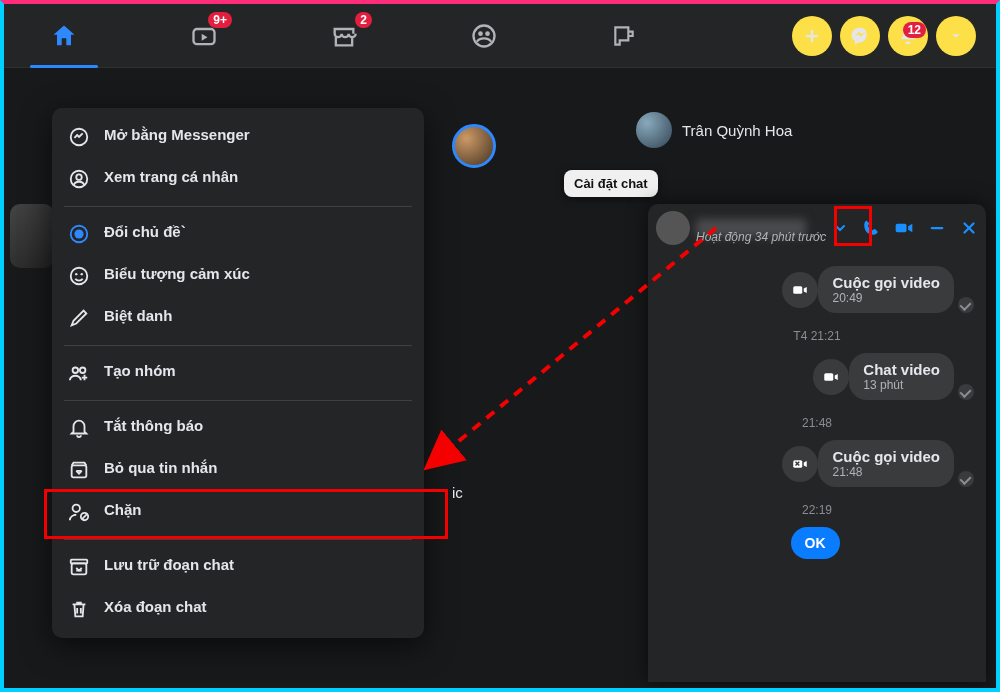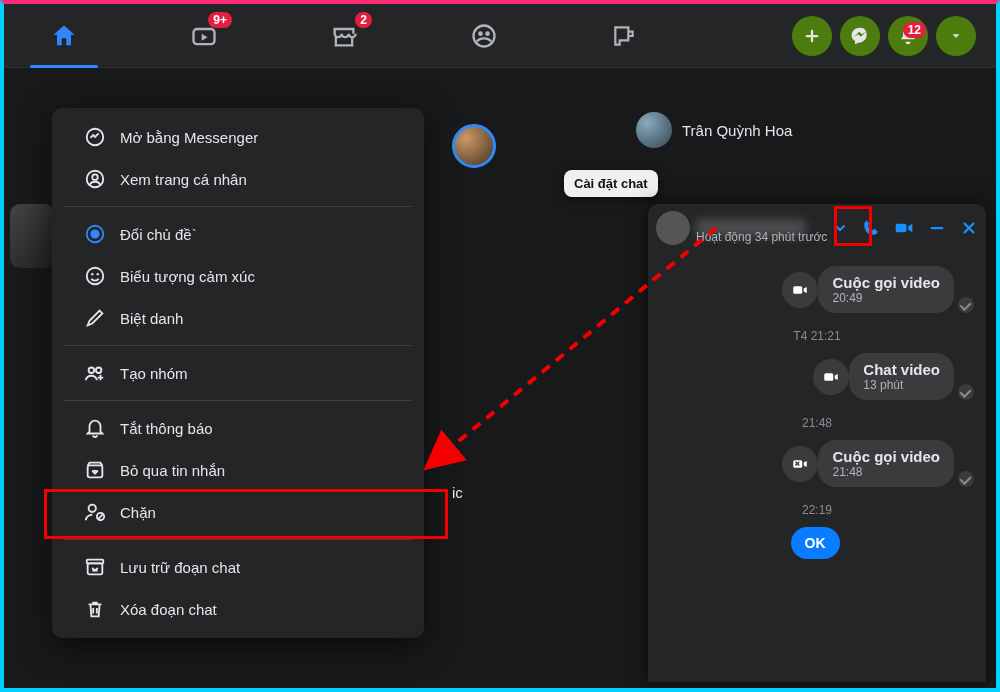--- a/index.html
+++ b/index.html
@@ -8,43 +8,43 @@
   .tab-accent { position:absolute; top:-4px; left:280px; width:60px; height:4px; background:#ff2c7a;}
   .tab-accent2 { position:absolute; top:-4px; left:600px; width:60px; height:4px; background:#00d0ff;}
   .left-accent { position:absolute; left:-4px; top:0; width:4px; height:280px; background:#101838;}
   .topbar { height:64px; background:#242526; display:flex; align-items:center; position:relative; border-bottom:1px solid rgba(255,255,255,.05);}
   .nav-tabs { position:absolute; left:30px; display:flex; gap:80px; align-items:center;}
   .nav-tab { width:60px; height:60px; display:flex; align-items:center; justify-content:center; position:relative; color:#b0b3b8;}
   .nav-tab.active { color:#2e89ff; }
   .nav-tab.active::after { content:""; position:absolute; bottom:-2px; left:-4px; right:-4px; height:3px; background:#2e89ff; border-radius:2px;}
   .badge { position:absolute; top:6px; right:2px; background:#e41e3f; color:#fff; font-size:12px; font-weight:600; padding:0 5px; border-radius:9px; line-height:16px; min-width:16px; text-align:center;}
   .top-right { position:absolute; right:20px; display:flex; gap:8px; }
-  .circ-btn { width:40px; height:40px; border-radius:50%; background:#4d7c0f; display:flex; align-items:center; justify-content:center; color:#e4e6eb; position:relative;}
+  .circ-btn { width:40px; height:40px; border-radius:50%; background:#fde047; display:flex; align-items:center; justify-content:center; color:#e4e6eb; position:relative;}
 
   .sidebar-shadow { position:absolute; left:0; top:64px; bottom:0; width:54px; background:#18191a; }
   .avatar-story { position:absolute; left:6px; top:200px; width:44px; height:64px; border-radius:10px; background:linear-gradient(135deg,#444,#222);}
   
   .context-menu { position:absolute; left:48px; top:104px; width:372px; background:#242526; border-radius:10px; padding:8px 0; box-shadow:0 8px 30px rgba(0,0,0,.6); }
-  .menu-item { display:flex; align-items:center; gap:14px; padding:10px 32px; color:#e4e6eb; font-size:15px; font-weight:400; border-radius:6px;}
+  .menu-item { display:flex; align-items:flex-start; gap:14px; padding:10px 16px; color:#e4e6eb; font-size:15px; font-weight:700; border-radius:6px;}
   .menu-item .ic { width:22px; height:22px; display:flex; align-items:center; justify-content:center; color:#e4e6eb;}
   .menu-item.accent .ic svg circle.outer { stroke:#2e89ff;}
   .menu-item.accent .ic svg circle.inner { fill:#2e89ff;}
   .menu-sep { height:1px; background:#3e4042; margin:6px 12px;}
   .highlight-box { position:absolute; border:3px solid #f40000; pointer-events:none; }
 
   .right-area { position:absolute; right:10px; top:104px; bottom:8px; left:432px; }
   .contacts-header { display:flex; align-items:center; justify-content:space-between; color:#b0b3b8; font-size:17px; font-weight:600; padding:4px 12px 14px 200px;}
   .contacts-header .acts { display:flex; gap:24px; color:#b0b3b8;}
   .contact-row { display:flex; align-items:center; gap:10px; padding:4px 0 4px 200px; color:#e4e6eb; font-size:15px; font-weight:500;}
 
   .tooltip { position:absolute; background:#f0f0f0; color:#111; font-size:13px; padding:6px 10px; border-radius:8px; box-shadow:0 2px 8px rgba(0,0,0,.5);}
   .tooltip::after { content:""; position:absolute; bottom:-6px; right:30px; border:6px solid transparent; border-top-color:#f0f0f0;}
 
   .chat-pop { position:absolute; right:10px; top:200px; width:338px; bottom:6px; background:#242526; border-radius:10px 10px 0 0; display:flex; flex-direction:column; box-shadow:0 0 20px rgba(0,0,0,.6);}
-  .chat-head { height:48px; display:flex; align-items:center; padding:0 8px; gap:6px;}
+  .chat-head { height:48px; display:flex; align-items:center; padding:0 8px; gap:6px;font-style:italic;}
   .chat-head .blur-name { width:110px; height:18px; background:#4a4b4d; filter:blur(4px); border-radius:4px;}
   .chat-head .status { color:#b0b3b8; font-size:12px; position:absolute; top:26px; left:48px;}
   .chat-head .mini-ava { width:34px; height:34px; border-radius:50%; background:#555;}
   .chat-head-acts { margin-left:auto; display:flex; gap:14px; color:#1a8fff; align-items:center;}
   .chat-body { flex:1; overflow:hidden; padding:8px 12px; color:#e4e6eb; font-size:14px;}
   .msg-row { display:flex; align-items:center; margin:6px 0 16px 0; justify-content:flex-end;}
   .msg-ic { width:36px; height:36px; border-radius:50%; background:#3a3b3c; display:flex; align-items:center; justify-content:center; color:#e4e6eb;}
   .msg-bubble { background:#3a3b3c; border-radius:18px; padding:8px 14px; color:#e4e6eb;}
   .msg-bubble .t { font-weight:600; font-size:15px;}
   .msg-bubble .s { font-size:12px; color:#b0b3b8;}

